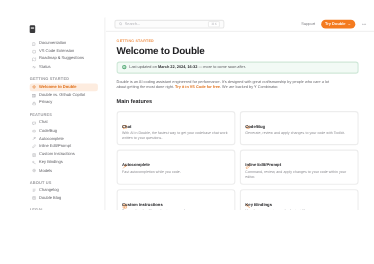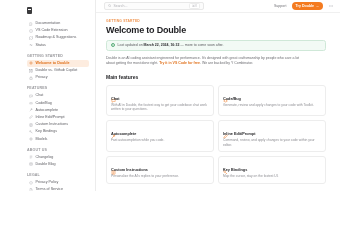--- a/index.html
+++ b/index.html
@@ -2,21 +2,21 @@
 <html><head>
 <meta charset="utf-8">
 <style>
   * { box-sizing: border-box; margin: 0; padding: 0; }
   html, body {
     width: 340px; height: 191px;
     background: #ffffff;
     font-family: "Liberation Sans", sans-serif;
     overflow: hidden;
   }
-  .app { display: flex; width: 340px; height: 191px; background:#fff; }
+  .app { display: flex; width: 340px; height: 191px; background:#fff;margin-top:16px; }
 
   
   .sidebar {
     width: 96px; flex: 0 0 96px; height: 191px;
     background: #ffffff;
     border-right: 1px solid #ececec;
     padding: 4px 0 0 0;
     overflow: hidden;
     position: relative;
   }

